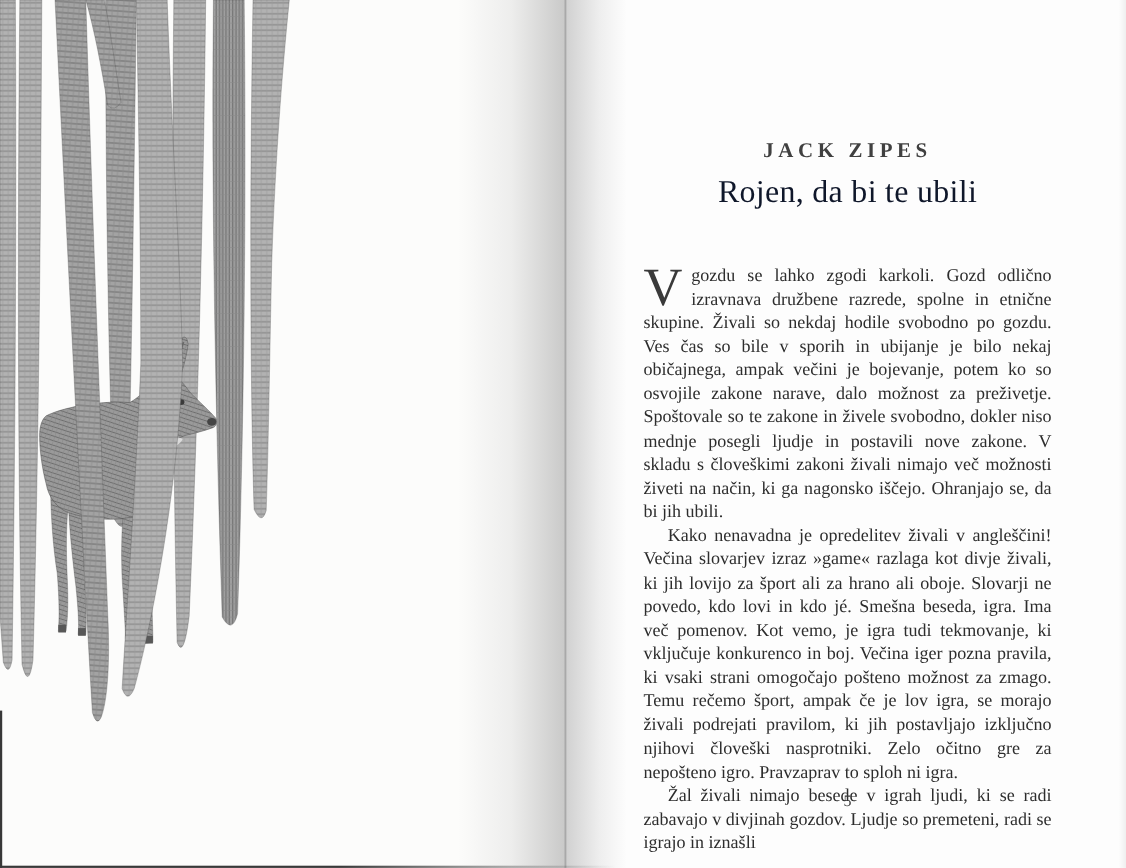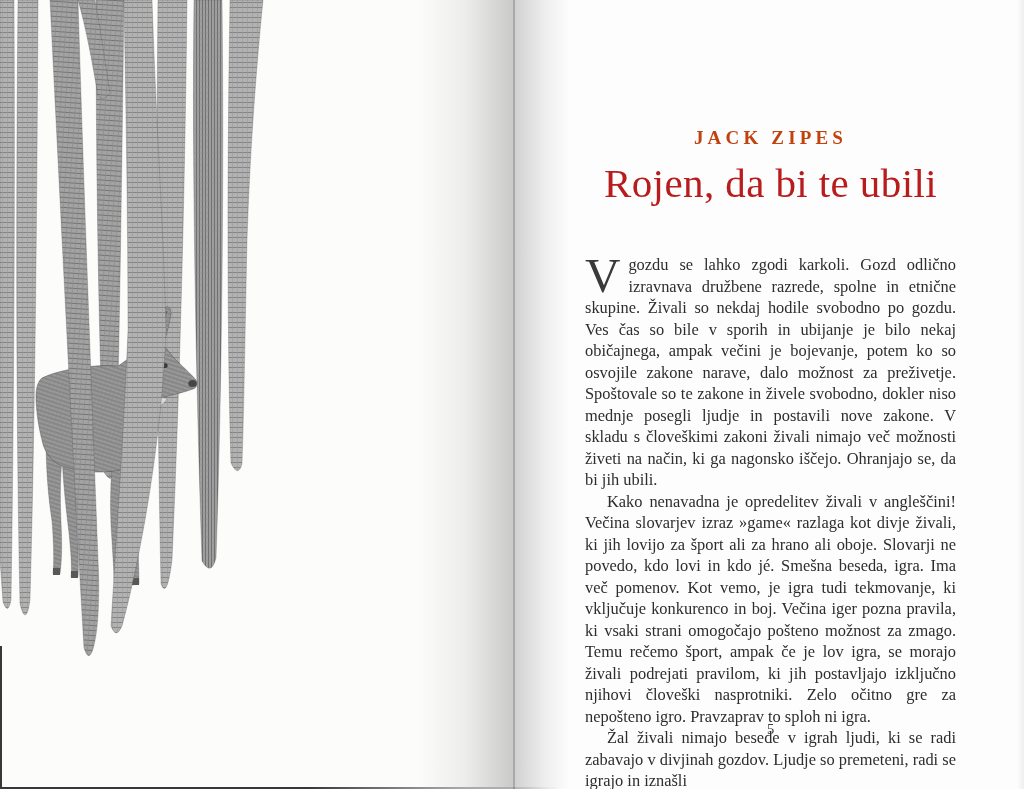--- a/index.html
+++ b/index.html
@@ -22,25 +22,25 @@
   .edge-bottom{position:absolute;left:0;bottom:0;height:2px;width:560px;
     background:linear-gradient(to right,#383838 0%,#383838 55%,rgba(56,56,56,0) 100%);}
   .edge-right{position:absolute;right:0;top:0;bottom:0;width:7px;
     background:linear-gradient(to left, rgba(0,0,0,0.06), rgba(0,0,0,0));}
 
   
   #right-page{position:absolute;left:514px;top:0;width:510px;height:789px;background:#fdfdfd;}
   #text-col{position:absolute;left:71px;top:0;width:371px;color:#2d2d2d;}
   .author{
     margin:127px 0 0 0;text-align:center;font-weight:bold;font-size:19px;
-    letter-spacing:0.22em;color:#c2410c;
+    letter-spacing:0.22em;color:#404040;
   }
   .chapter-title{
-    margin:10px 0 0 0;text-align:center;font-weight:normal;font-size:41px;
-    color:#b91c1c;letter-spacing:0.01em;
+    margin:10px 0 0 0;text-align:center;font-weight:normal;font-size:29px;
+    color:#0f172a;letter-spacing:0.01em;
   }
   .body-text{margin-top:47px;font-size:16.4px;line-height:21.5px;text-align:justify;hyphens:auto;}
   .body-text p{margin:0;}
   .body-text p.indent{text-indent:22px;}
   .dropcap{
     float:left;font-size:49px;line-height:38px;padding:3px 8px 0 0;color:#3a3a3a;
   }
   .it{font-style:italic;}
   .page-number{
     position:absolute;top:721px;left:71px;width:371px;text-align:center;

